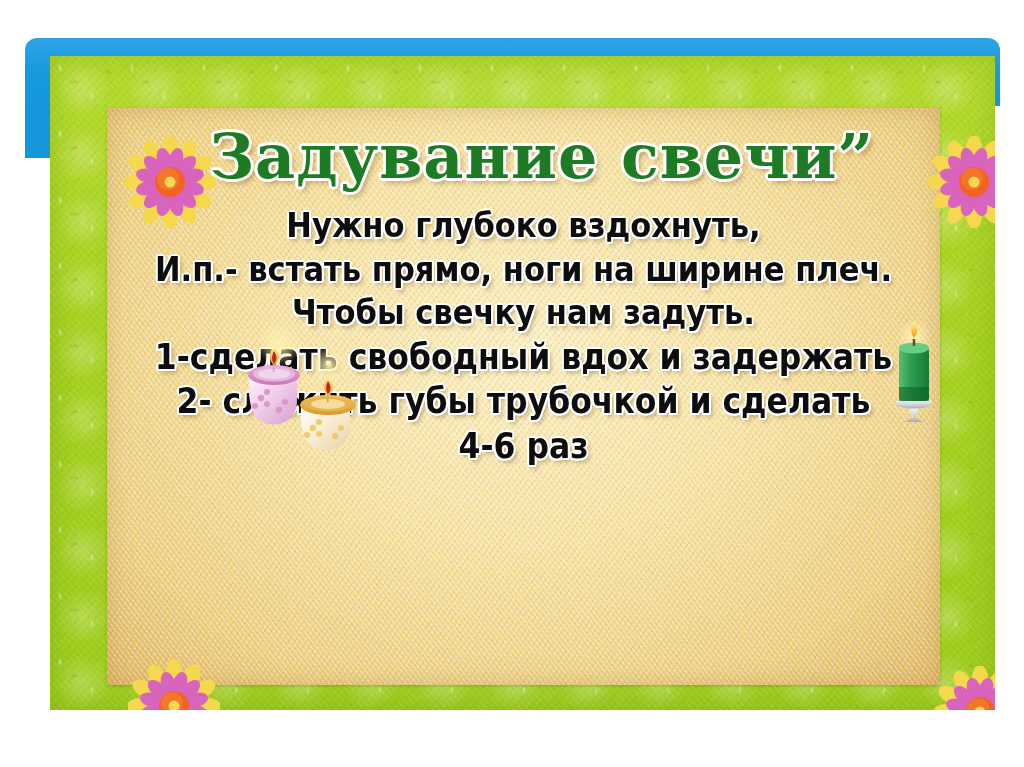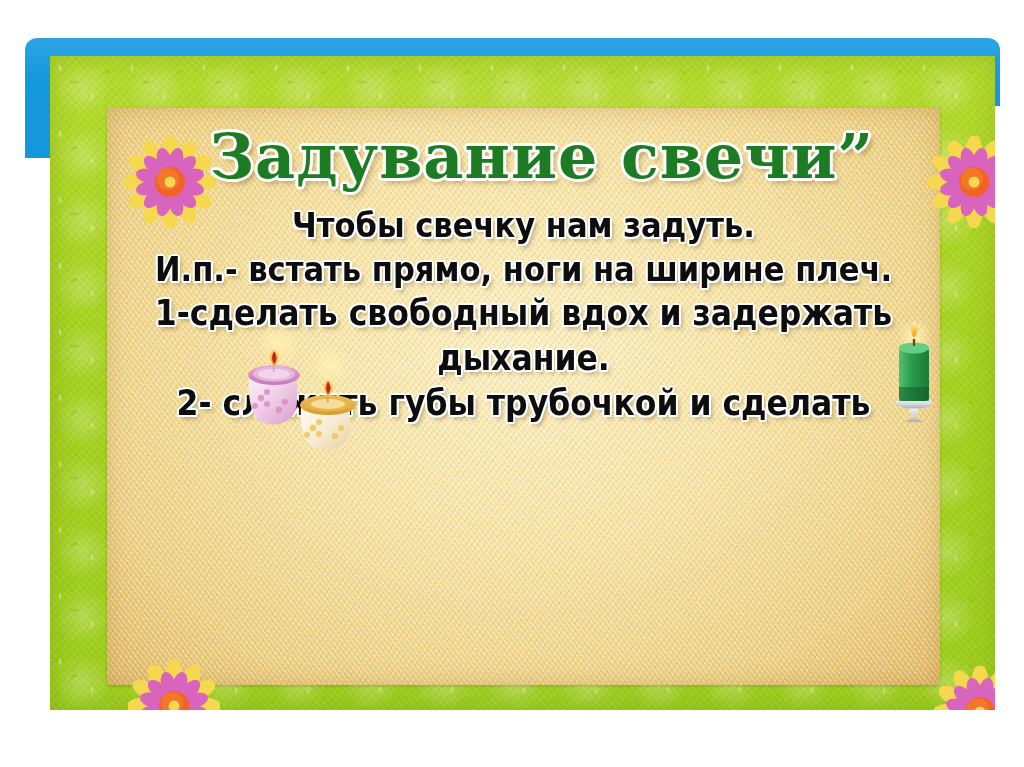--- a/index.html
+++ b/index.html
@@ -207,25 +207,26 @@
 
   <div class="card">
     <div class="card-texture"></div>
     <div class="card-texture2"></div>
 
     <div class="panel">
 
       <div class="title">„Задувание свечи”</div>
 
       <div class="body-text">
+        <span class="line l1">Нужно глубоко вздохнуть,</span>
+        <span class="line l3">И.п.- встать прямо, ноги на ширине плеч.</span>
         <span class="line l2">Чтобы свечку нам задуть.</span>
-        <span class="line l3">И.п.- встать прямо, ноги на ширине плеч.</span>
         <span class="line l4">1-сделать свободный вдох и задержать</span>
-        <span class="line l5">дыхание.</span>
         <span class="line l6">2- сложить губы трубочкой и сделать</span>
+        <span class="line l8">4-6 раз</span>
       </div>
 
       <div class="candles-left">
         <svg viewBox="0 0 140 140" xmlns="http://www.w3.org/2000/svg" aria-hidden="true">
           <defs>
             <radialGradient id="glowA" cx="50%" cy="50%" r="50%">
               <stop offset="0%" stop-color="#fff2b0" stop-opacity="0.95"></stop>
               <stop offset="100%" stop-color="#fff2b0" stop-opacity="0"></stop>
             </radialGradient>
             <linearGradient id="pinkPot" x1="0" y1="0" x2="1" y2="1">

